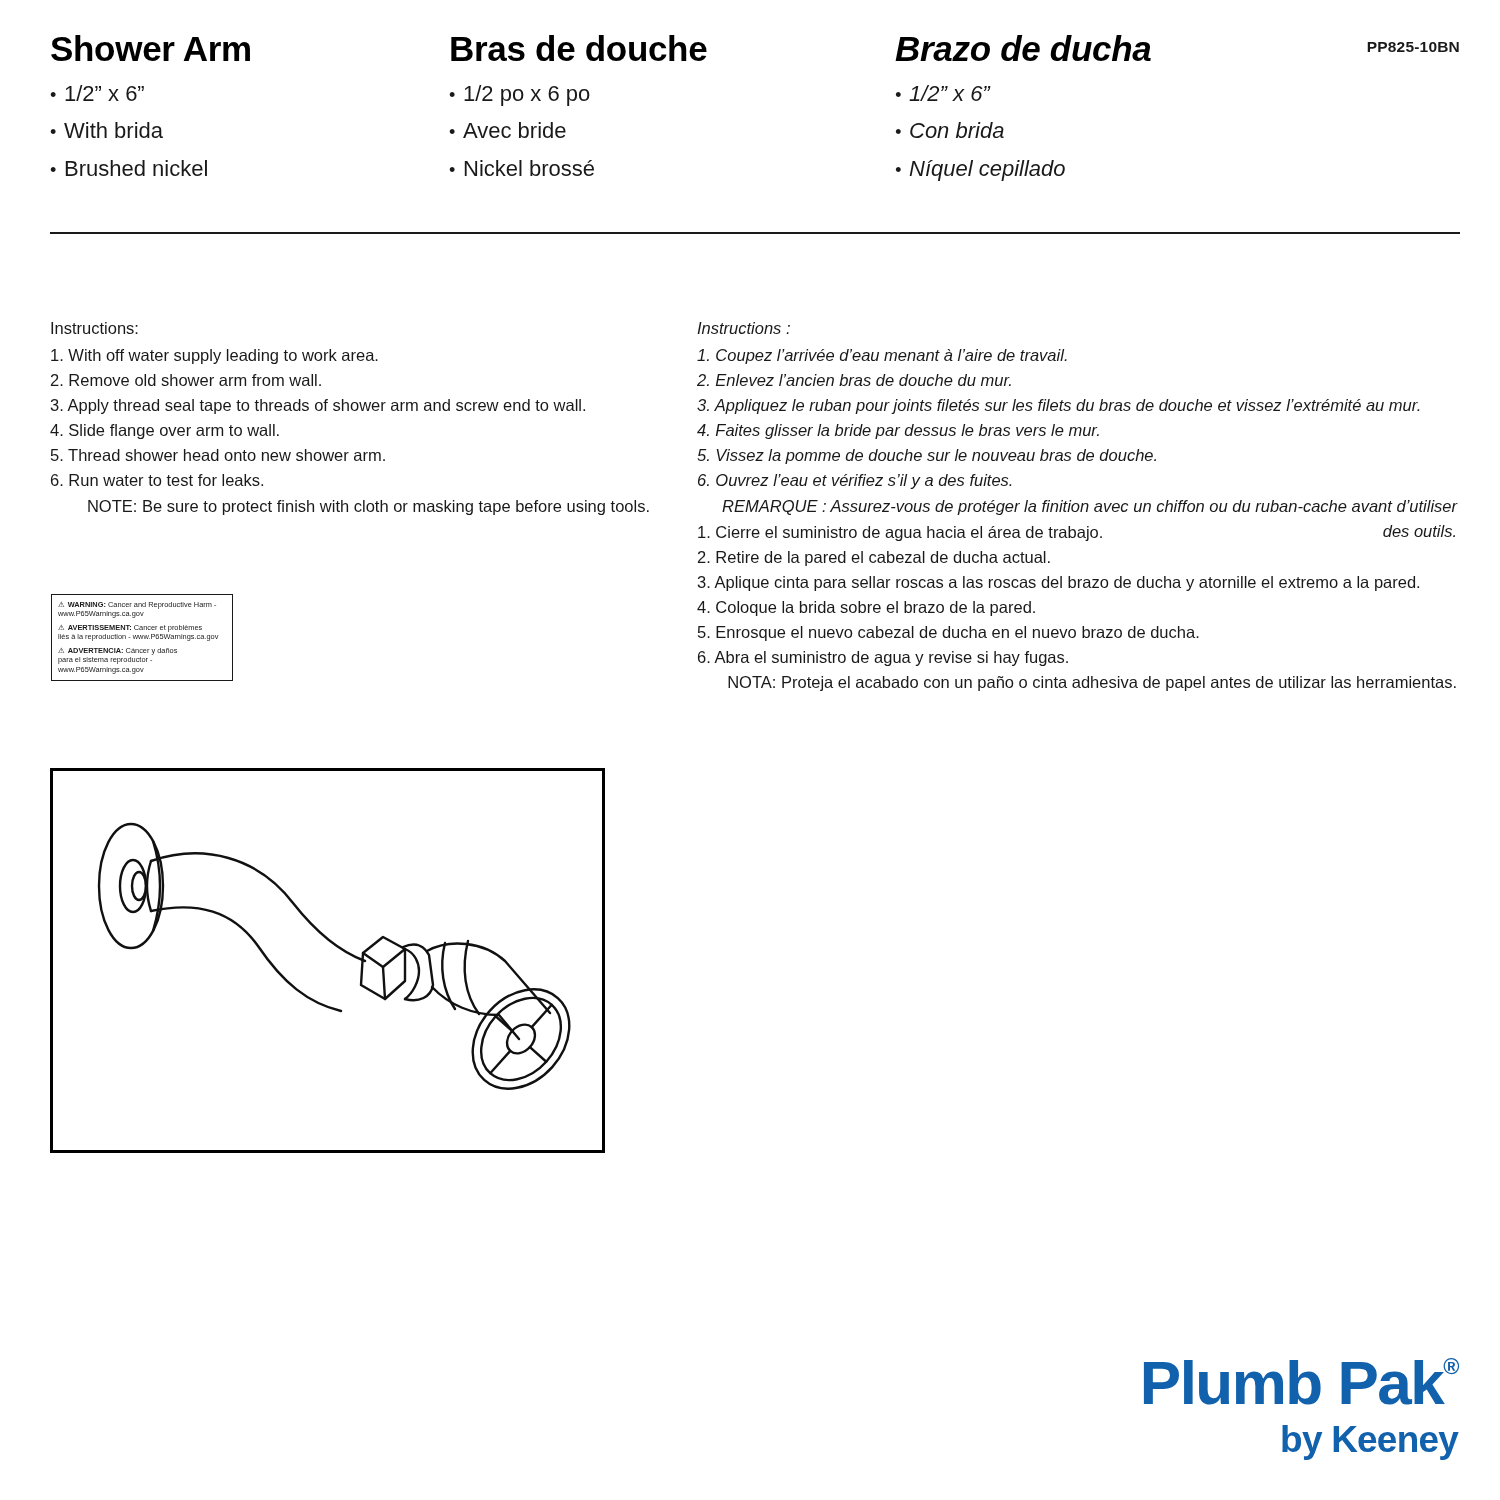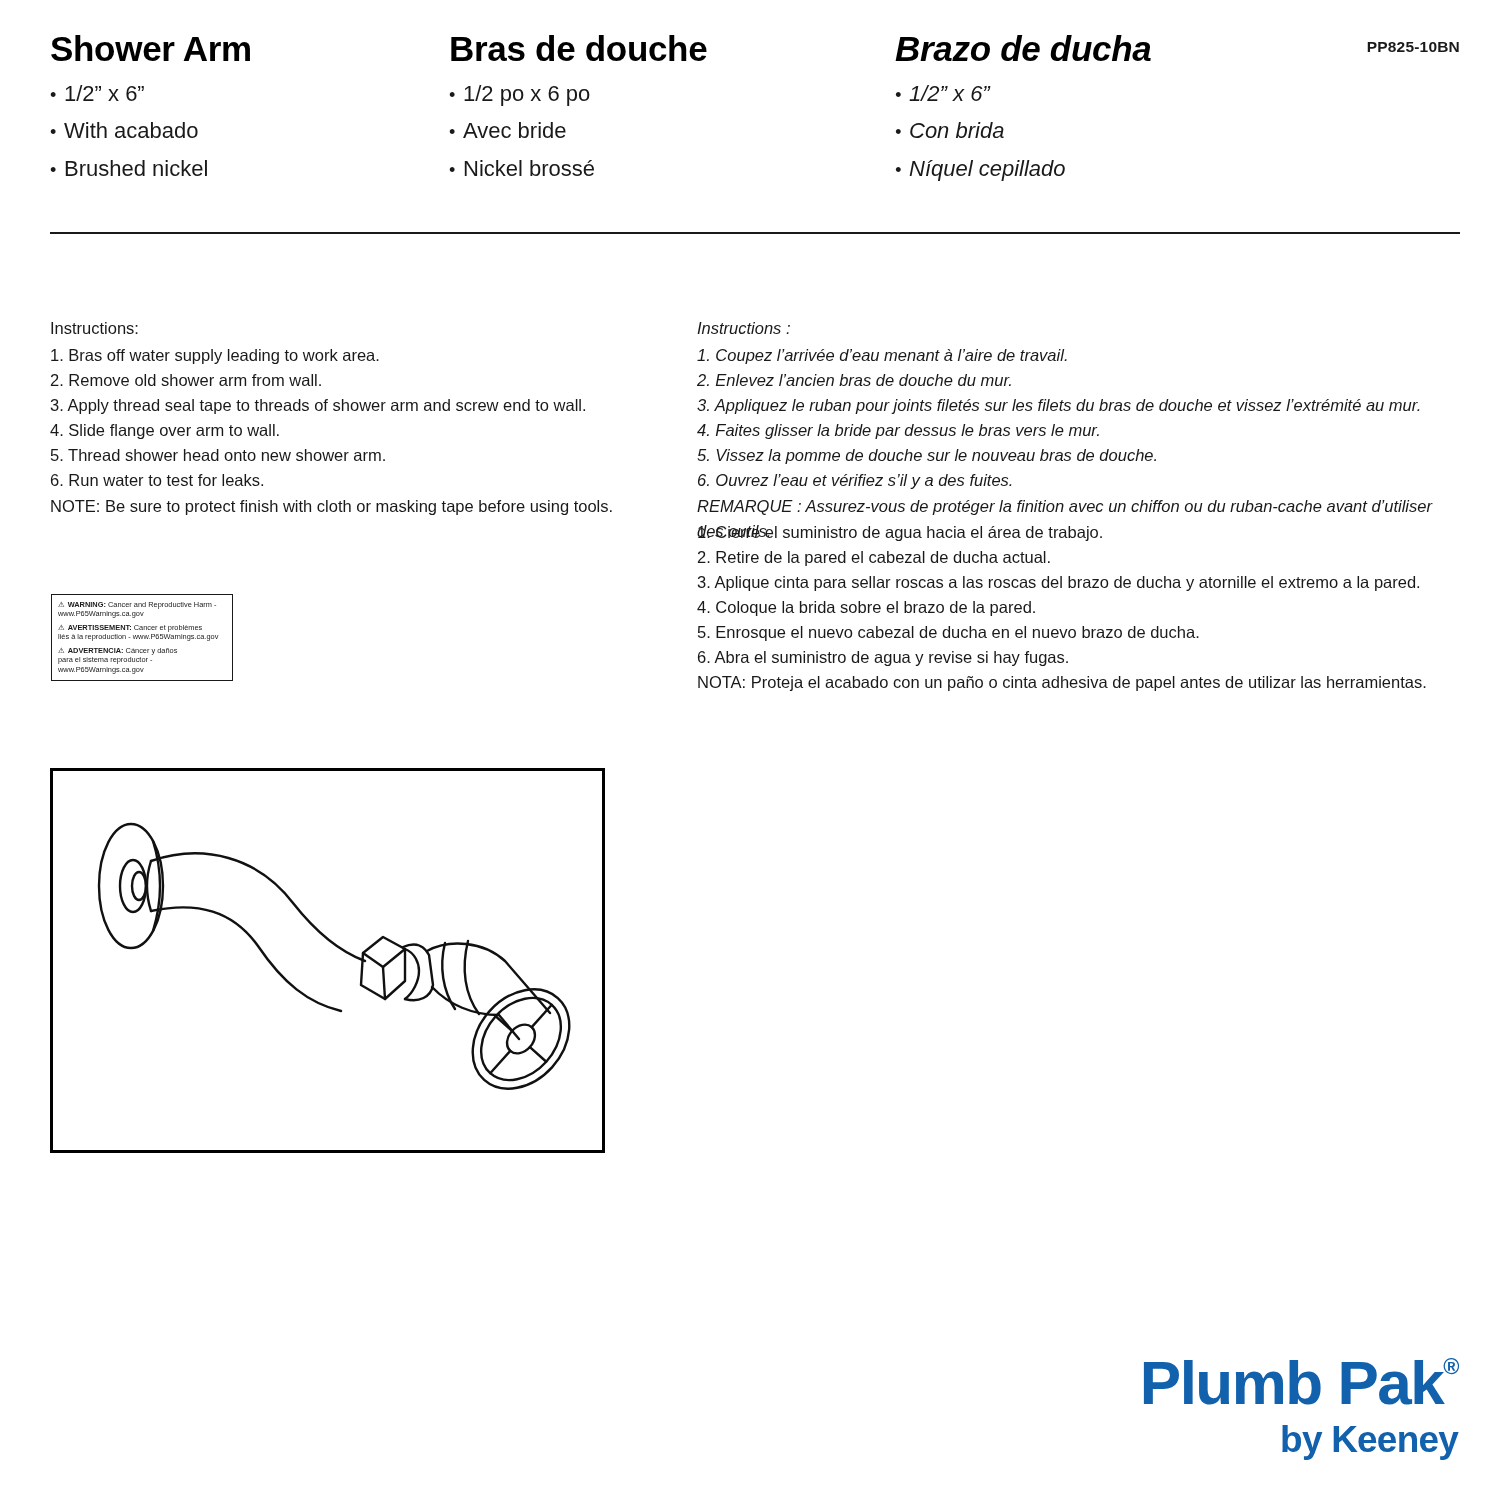--- a/index.html
+++ b/index.html
@@ -95,20 +95,21 @@
     counter-reset: step;
   }
   .instr ol li {
     counter-increment: step;
   }
   .instr ol li::before {
     content: counter(step) ". ";
   }
   .instr .note {
     margin-top: 0;
+    text-align: right;
   }
 
   #instr-en {
     left: 50px;
     top: 316px;
     width: 600px;
   }
   #instr-fr {
     left: 697px;
     top: 316px;
@@ -186,21 +187,21 @@
 </style>
 </head>
 <body>
 
 <div class="header">
 
   <div class="title-col col1">
     <h1 class="prod-title">Shower Arm</h1>
     <ul class="bullets">
       <li>1/2” x 6”</li>
-      <li>With acabado</li>
+      <li>With brida</li>
       <li>Brushed nickel</li>
     </ul>
   </div>
 
   <div class="title-col col2">
     <h1 class="prod-title">Bras de douche</h1>
     <ul class="bullets">
       <li>1/2 po x 6 po</li>
       <li>Avec bride</li>
       <li>Nickel brossé</li>
@@ -217,21 +218,21 @@
   </div>
 
   <div class="sku">PP825-10BN</div>
 </div>
 
 <div class="hrule"></div>
 
 <div class="instr" id="instr-en">
   <div class="lead">Instructions:</div>
   <ol>
-    <li>Bras off water supply leading to work area.</li>
+    <li>With off water supply leading to work area.</li>
     <li>Remove old shower arm from wall.</li>
     <li>Apply thread seal tape to threads of shower arm and screw end to wall.</li>
     <li>Slide flange over arm to wall.</li>
     <li>Thread shower head onto new shower arm.</li>
     <li>Run water to test for leaks.</li>
   </ol>
   <div class="note">NOTE: Be sure to protect finish with cloth or masking tape before using tools.</div>
 </div>
 
 <div class="instr" id="instr-fr">

